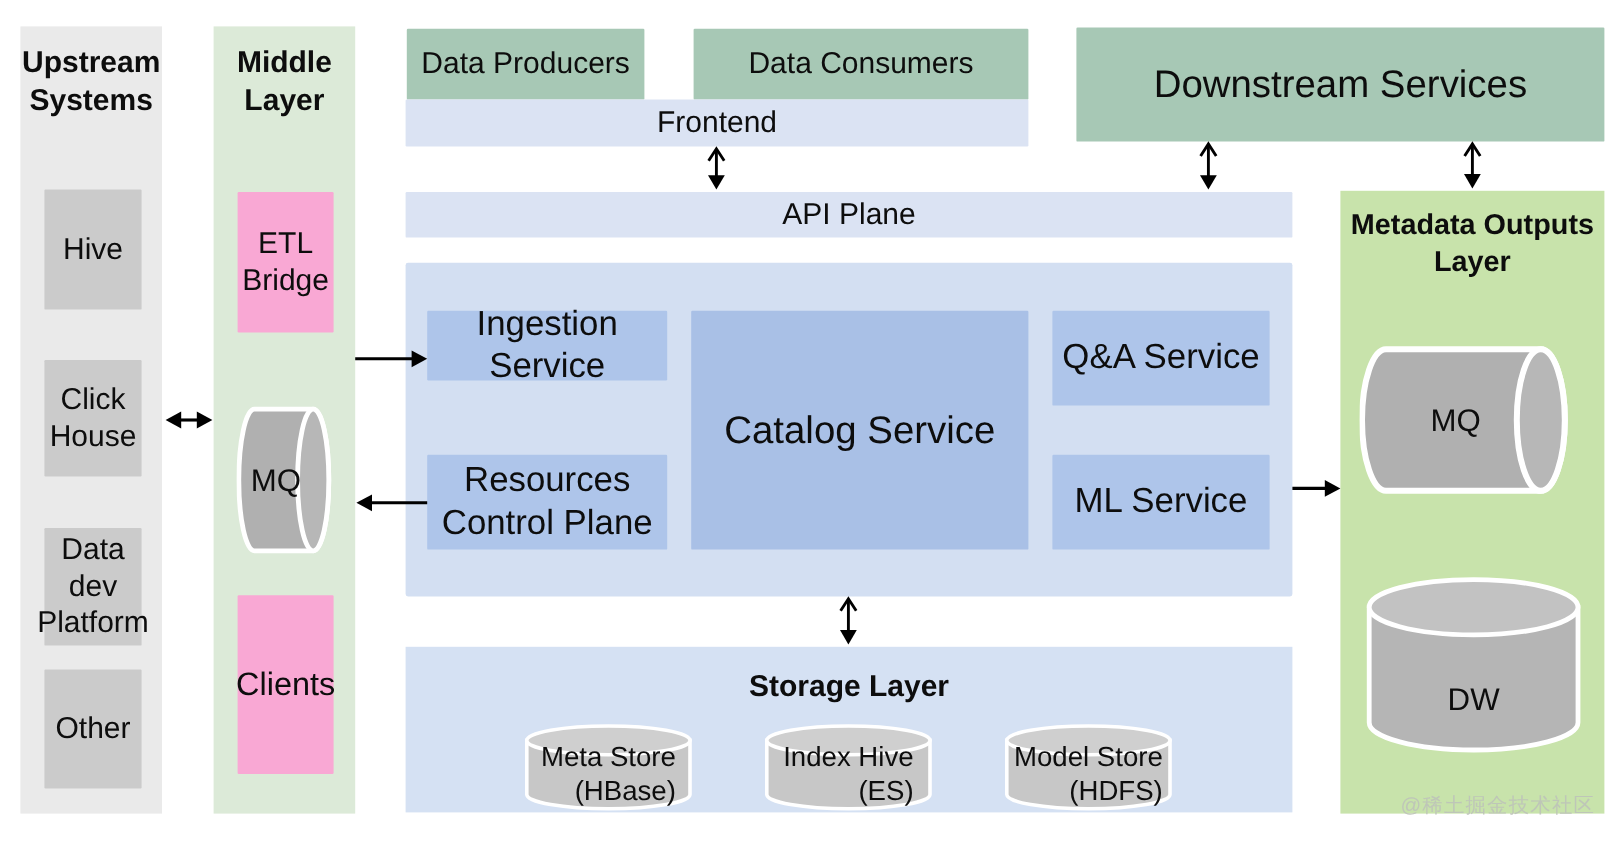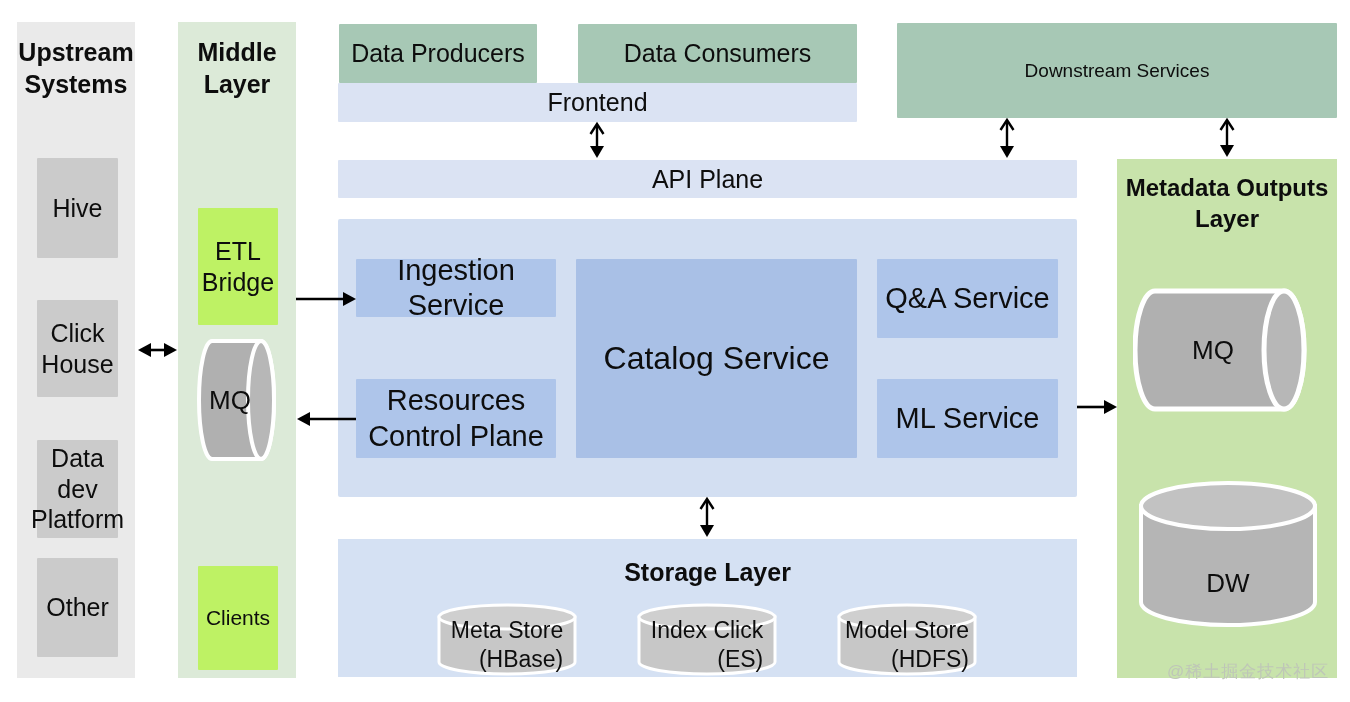--- a/index.html
+++ b/index.html
@@ -14,21 +14,21 @@
     text-align:center; border-radius:1px;
   }
   .lbl { white-space:pre-line; flex-shrink:0; line-height:1.22; }
   .col-title {
     position:absolute; text-align:center; white-space:pre-line; line-height:1.28;font-weight:bold;
   }
   
   .gray-col   { background:#eaeaea; }
   .gray-box   { background:#cbcbcb; }
   .green-col  { background:#dcead8; }
-  .blue-box   { background:#bef264;margin-top:48px; }
+  .blue-box   { background:#f9a8d4; }
   .sage-box   { background:#a7c8b5; }
   .bar-blue   { background:#dbe3f3; }
   .main-blue  { background:#d3dff2; }
   .svc-blue   { background:#aec5ea; }
   .cat-blue   { background:#a9c0e6; }
   .bright-green { background:#c8e3ab; }
   .cyl { position:absolute; }
   .cyl > svg { position:absolute; left:0; top:0; }
   .cyl-lbl {
     position:absolute; left:0; right:0; top:0; bottom:0;
@@ -74,21 +74,21 @@
     </div>
 
   <div class="cyl" style="left:197px;top:338px;width:80px;height:124px">
     <svg width="80" height="124" viewBox="0 0 80 124">
       <path d="M15 3 H64 A13 59 0 0 1 64 121 H15 A13 59 0 0 1 15 3 Z" fill="#b0b0b0" stroke="#ffffff" stroke-width="4" stroke-linejoin="round"></path>
       <ellipse cx="64" cy="62" rx="13" ry="59" fill="#b7b7b7" stroke="#ffffff" stroke-width="4"></ellipse>
     </svg>
     <div class="cyl-lbl" style="font-size:26px;right:14px">MQ</div>
   </div>
 
-  <div class="box blue-box" style="left:198px;top:518px;width:80px;height:104px;font-size:21px">
+  <div class="box blue-box" style="left:198px;top:496px;width:80px;height:149px;font-size:27px">
       <span class="lbl">Clients</span>
     </div>
 
   <div class="box sage-box" style="left:339px;top:24px;width:198px;height:59px;font-size:25px">
       <span class="lbl">Data Producers</span>
     </div>
   <div class="box sage-box" style="left:578px;top:24px;width:279px;height:59px;font-size:25px">
       <span class="lbl">Data Consumers</span>
     </div>
   <div class="box bar-blue" style="left:338px;top:83px;width:519px;height:39px;font-size:25px">
@@ -126,33 +126,33 @@
       <ellipse cx="70" cy="14" rx="68" ry="12" fill="#cfcfcf" stroke="#ffffff" stroke-width="3"></ellipse>
     </svg>
     <div class="cyl-lbl" style="font-size:23px;top:10px">Meta Store
 (HBase)</div>
   </div>
   <div class="cyl" style="left:637px;top:603px;width:140px;height:74px">
     <svg width="140" height="74" viewBox="0 0 140 74">
       <path d="M2 14 V59 A68 12 0 0 0 138 59 V14 Z" fill="#c7c7c7" stroke="#ffffff" stroke-width="3"></path>
       <ellipse cx="70" cy="14" rx="68" ry="12" fill="#cfcfcf" stroke="#ffffff" stroke-width="3"></ellipse>
     </svg>
-    <div class="cyl-lbl" style="font-size:23px;top:10px">Index Click
+    <div class="cyl-lbl" style="font-size:23px;top:10px">Index Hive
 (ES)</div>
   </div>
   <div class="cyl" style="left:837px;top:603px;width:140px;height:74px">
     <svg width="140" height="74" viewBox="0 0 140 74">
       <path d="M2 14 V59 A68 12 0 0 0 138 59 V14 Z" fill="#c7c7c7" stroke="#ffffff" stroke-width="3"></path>
       <ellipse cx="70" cy="14" rx="68" ry="12" fill="#cfcfcf" stroke="#ffffff" stroke-width="3"></ellipse>
     </svg>
     <div class="cyl-lbl" style="font-size:23px;top:10px">Model Store
 (HDFS)</div>
   </div>
 
-  <div class="box sage-box" style="left:897px;top:23px;width:440px;height:95px;font-size:19px">
+  <div class="box sage-box" style="left:897px;top:23px;width:440px;height:95px;font-size:32px">
       <span class="lbl">Downstream Services</span>
     </div>
 
   <div class="abs bright-green" style="left:1117px;top:159px;width:220px;height:519px"></div>
   <div class="col-title" style="left:1117px;top:173px;width:220px;font-size:24px">Metadata Outputs
 Layer</div>
 
   <div class="cyl" style="left:1133px;top:288px;width:180px;height:124px">
     <svg width="180" height="124" viewBox="0 0 180 124">
       <path d="M22 3 H151 A20 59 0 0 1 151 121 H22 A20 59 0 0 1 22 3 Z" fill="#b0b0b0" stroke="#ffffff" stroke-width="5" stroke-linejoin="round"></path>

